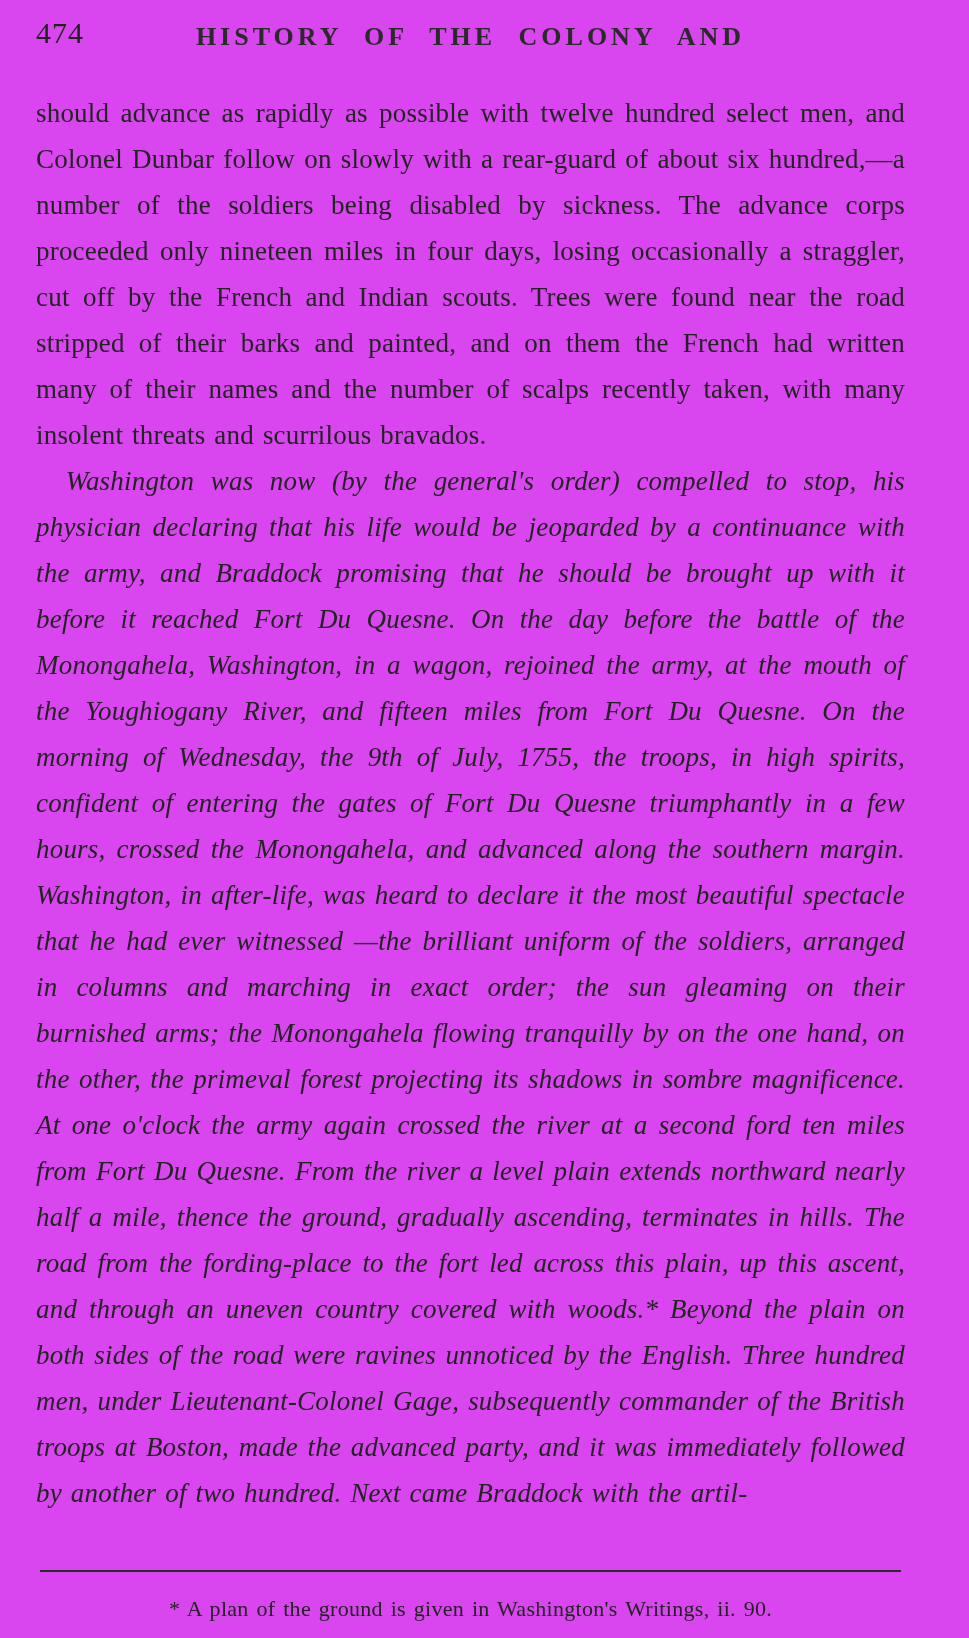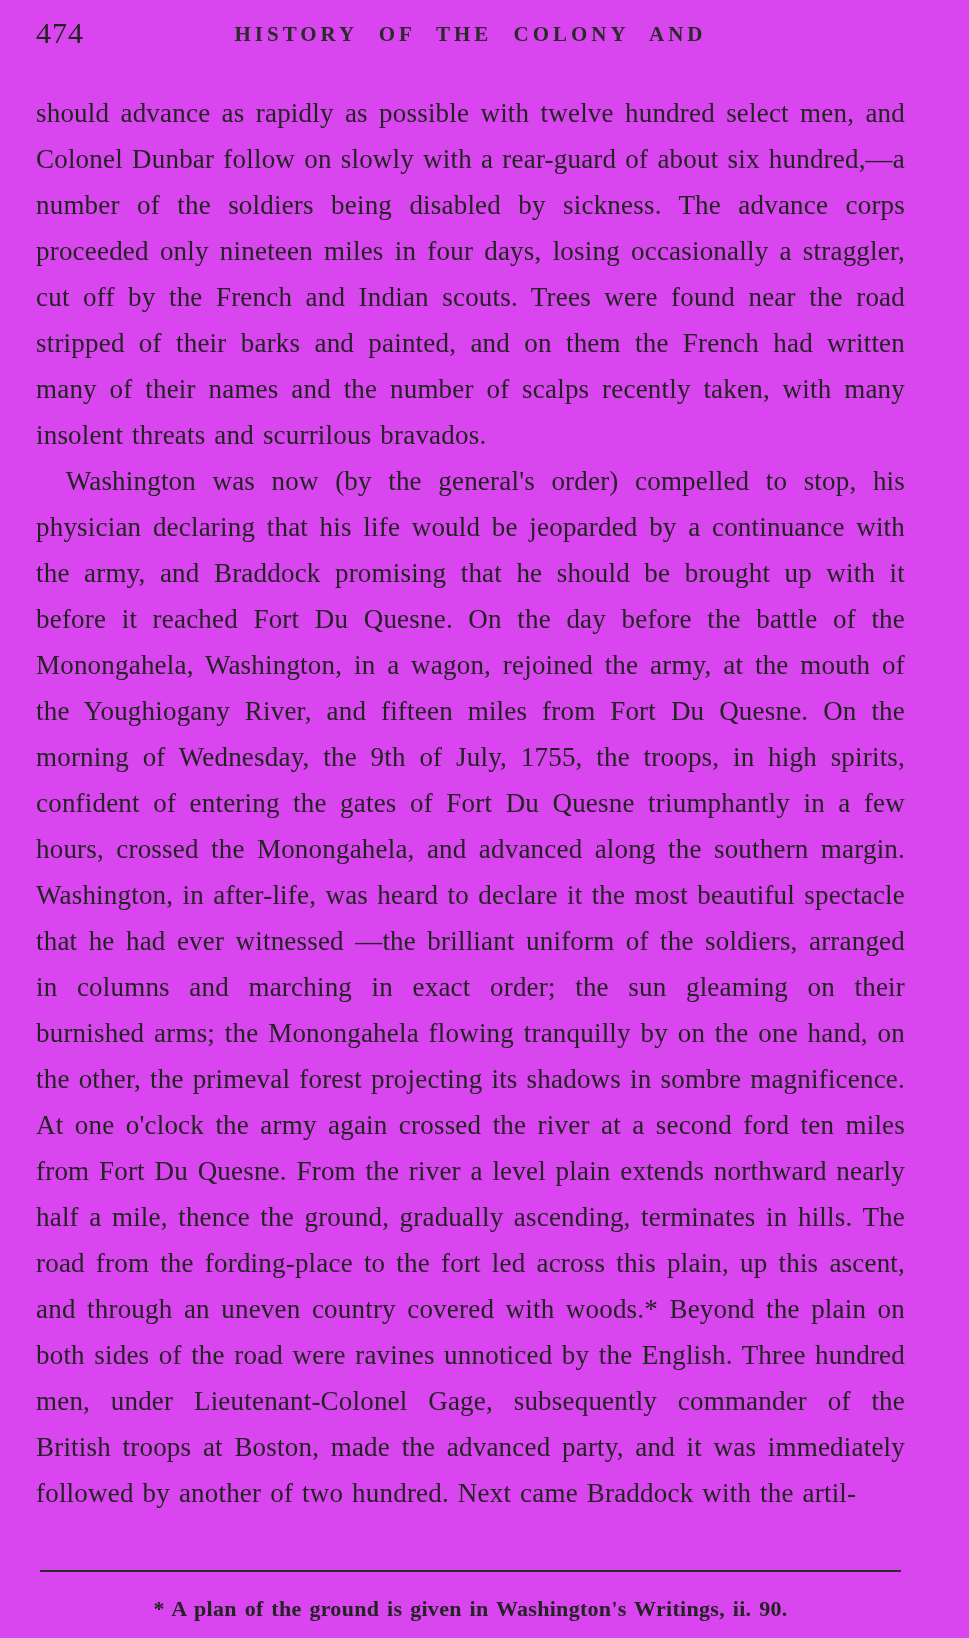--- a/index.html
+++ b/index.html
@@ -28,56 +28,57 @@
     position: absolute;
     left: 0;
     top: 0;
     font-size: 30px;
     letter-spacing: 1px;
     color: #222;
   }
   .running-header {
     display: block;
     text-align: center;
-    font-size: 21px;
+    font-size: 26px;
     font-weight: 700;
     letter-spacing: 4px;
     word-spacing: 12px;
     padding-top: 6px;
     color: #2a2a2a;
   }
   .body-text {
     font-size: 27px;
     line-height: 46px;
     text-align: justify;
     letter-spacing: 0.2px;
     word-spacing: 2px;
     color: #232323;
   }
   .para {
     margin: 0;
   }
   .para.indented {
     text-indent: 1.1em;
+    font-style: italic;
   }
   .footnote-area {
     position: absolute;
     left: 36px;
     right: 64px;
     bottom: 16px;
   }
   .footnote-rule {
     border: none;
     border-top: 2px solid #2b2b2b;
     margin: 0 4px 24px 4px;
   }
   .footnote {
     text-align: center;
     font-size: 22px;
-    font-weight: 700;
+    font-weight: 400;
     letter-spacing: 0.3px;
     word-spacing: 2px;
     color: #232323;
   }
 </style>
 </head>
 <body>
 
 <div class="page">
 

